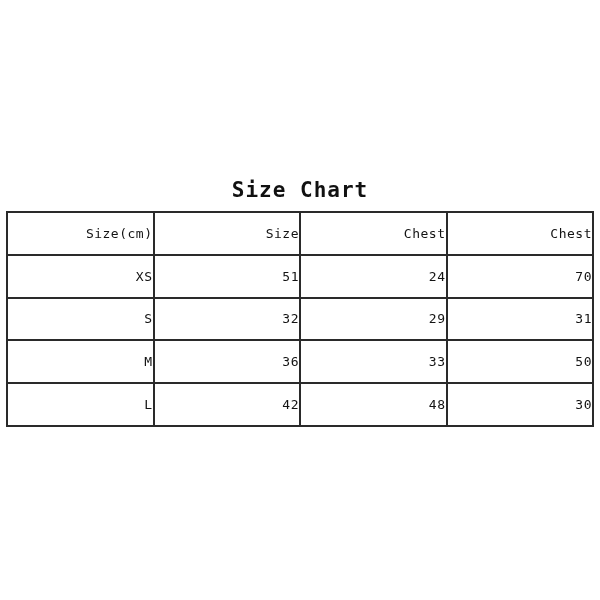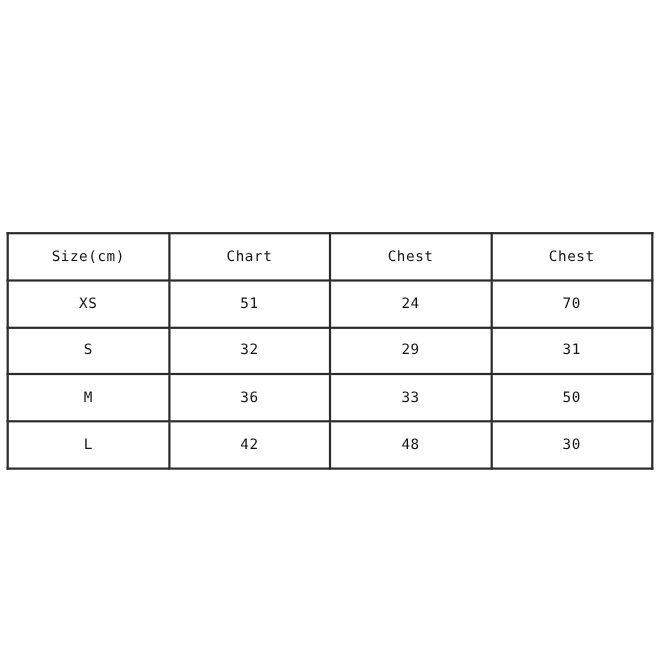--- a/index.html
+++ b/index.html
@@ -54,21 +54,21 @@
     width: 586px;
     height: 204px;
     border-collapse: collapse;
     table-layout: fixed;
     background: #ffffff;
   }
 
   table.size-table td,
   table.size-table th {
     border: 2px solid #2a2a2a;
-    text-align: center;
+    text-align: right;
     vertical-align: middle;
     font-family: "DejaVu Sans Mono", monospace;
     font-size: 13px;
     font-weight: normal;
     color: #131313;
     height: 40.8px;
     padding: 0;
     letter-spacing: 0.5px;
     white-space: nowrap;
   }
@@ -82,33 +82,34 @@
     font-weight: normal;
   }
 
   col.c1, col.c2, col.c3, col.c4 { width: 146.5px; }
 </style>
 </head>
 <body>
 
 <div id="page-wrap">
 
+  <div id="chart-title">Size Chart</div>
 
   <div id="size-table-wrap">
     <table class="size-table">
       <colgroup>
         <col class="c1">
           <col class="c2">
           <col class="c3">
           <col class="c4">
       </colgroup>
       <thead>
         <tr>
           <th>Size(cm)</th>
-          <th>Chart</th>
+          <th>Size</th>
           <th>Chest</th>
           <th>Chest</th>
         </tr>
       </thead>
       <tbody>
         <tr>
           <td class="size-label">XS</td>
           <td>51</td>
           <td>24</td>
           <td>70</td>

